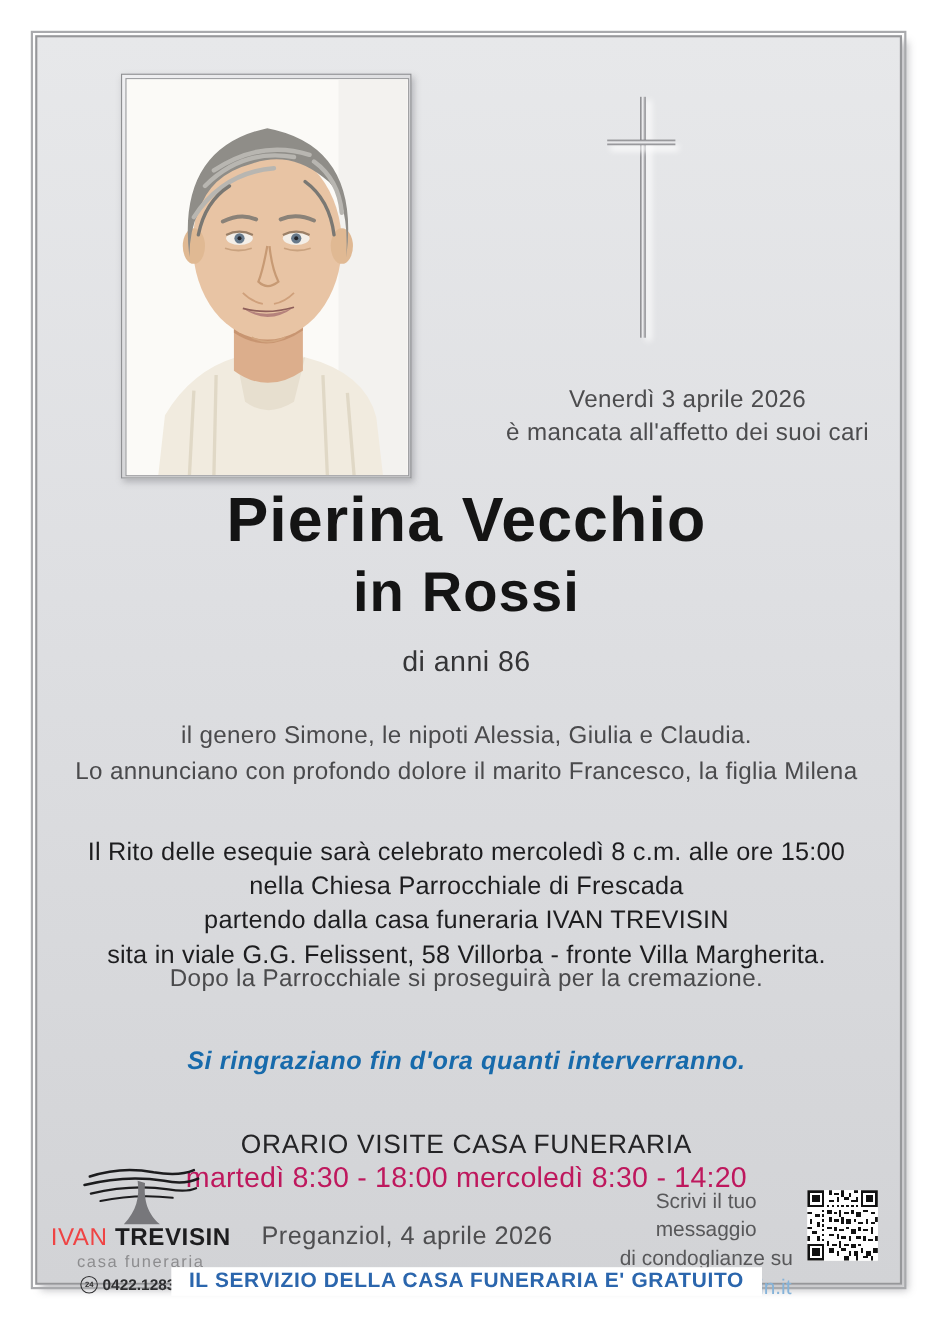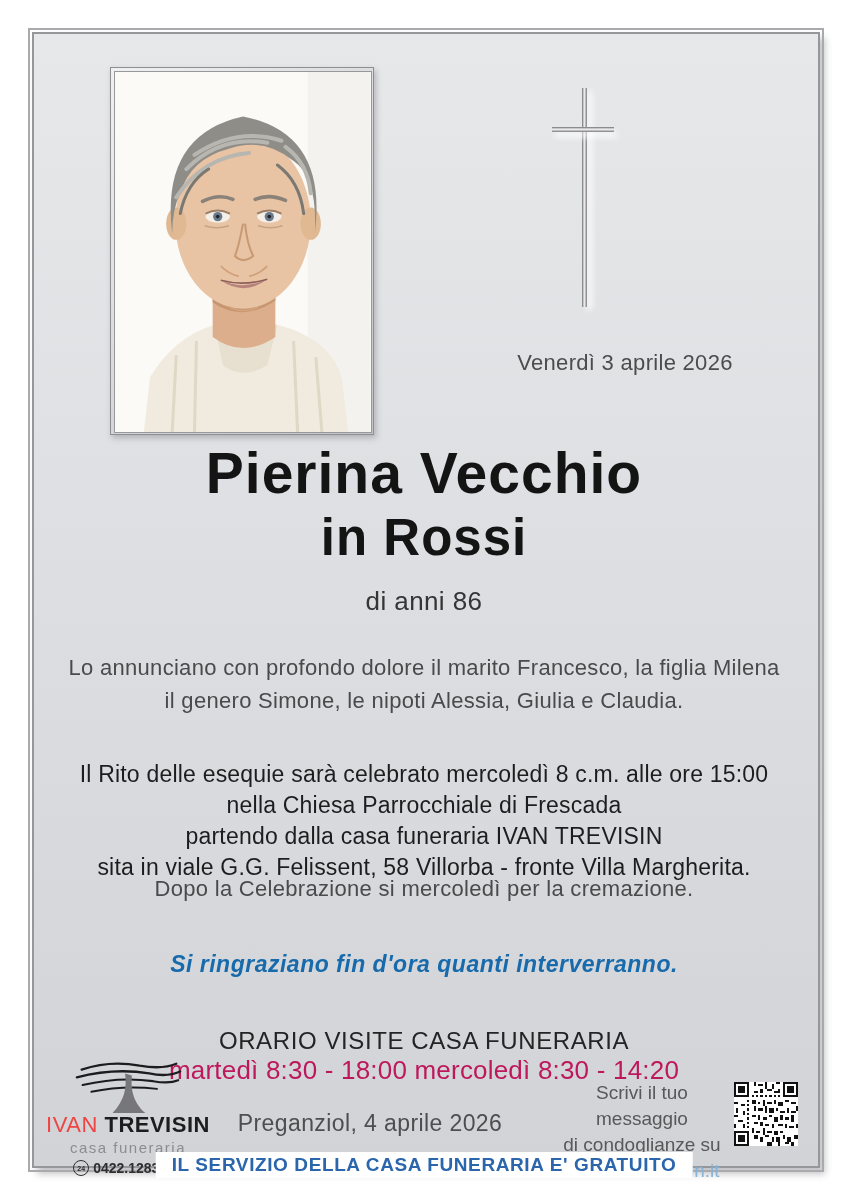--- a/index.html
+++ b/index.html
@@ -117,39 +117,40 @@
     </div>
   </div>
 
 </div>
 
 <div class="cross-v"></div>
 <div class="cross-h"></div>
 
 <div class="t date-block">
   <div>Venerdì 3 aprile 2026</div>
+  <div>è mancata all'affetto dei suoi cari</div>
 </div>
 
 <div class="t name-main">Pierina Vecchio</div>
 <div class="t name-married">in Rossi</div>
 <div class="t age">di anni 86</div>
 
 <div class="t announce">
+  <div>il genero Simone, le nipoti Alessia, Giulia e Claudia.</div>
   <div>Lo annunciano con profondo dolore il marito Francesco, la figlia Milena</div>
-  <div>il genero Simone, le nipoti Alessia, Giulia e Claudia.</div>
 </div>
 
 <div class="t ceremony">
   <div>Il Rito delle esequie sarà celebrato mercoledì 8 c.m. alle ore 15:00</div>
   <div>nella Chiesa Parrocchiale di Frescada</div>
   <div>partendo dalla casa funeraria IVAN TREVISIN</div>
   <div>sita in viale G.G. Felissent, 58 Villorba - fronte Villa Margherita.</div>
 </div>
 
-<div class="t cremation">Dopo la Celebrazione si mercoledì per la cremazione.</div>
+<div class="t cremation">Dopo la Parrocchiale si proseguirà per la cremazione.</div>
 
 <div class="t thanks">Si ringraziano fin d'ora quanti interverranno.</div>
 
 <div class="t visit-title">ORARIO VISITE CASA FUNERARIA</div>
 <div class="t visit-hours">martedì 8:30 - 18:00 mercoledì 8:30 - 14:20</div>
 
 <div class="t place-date">Preganziol, 4 aprile 2026</div>
 
 <div class="logo">
   <svg width="118" height="56" viewBox="0 0 120 58">

